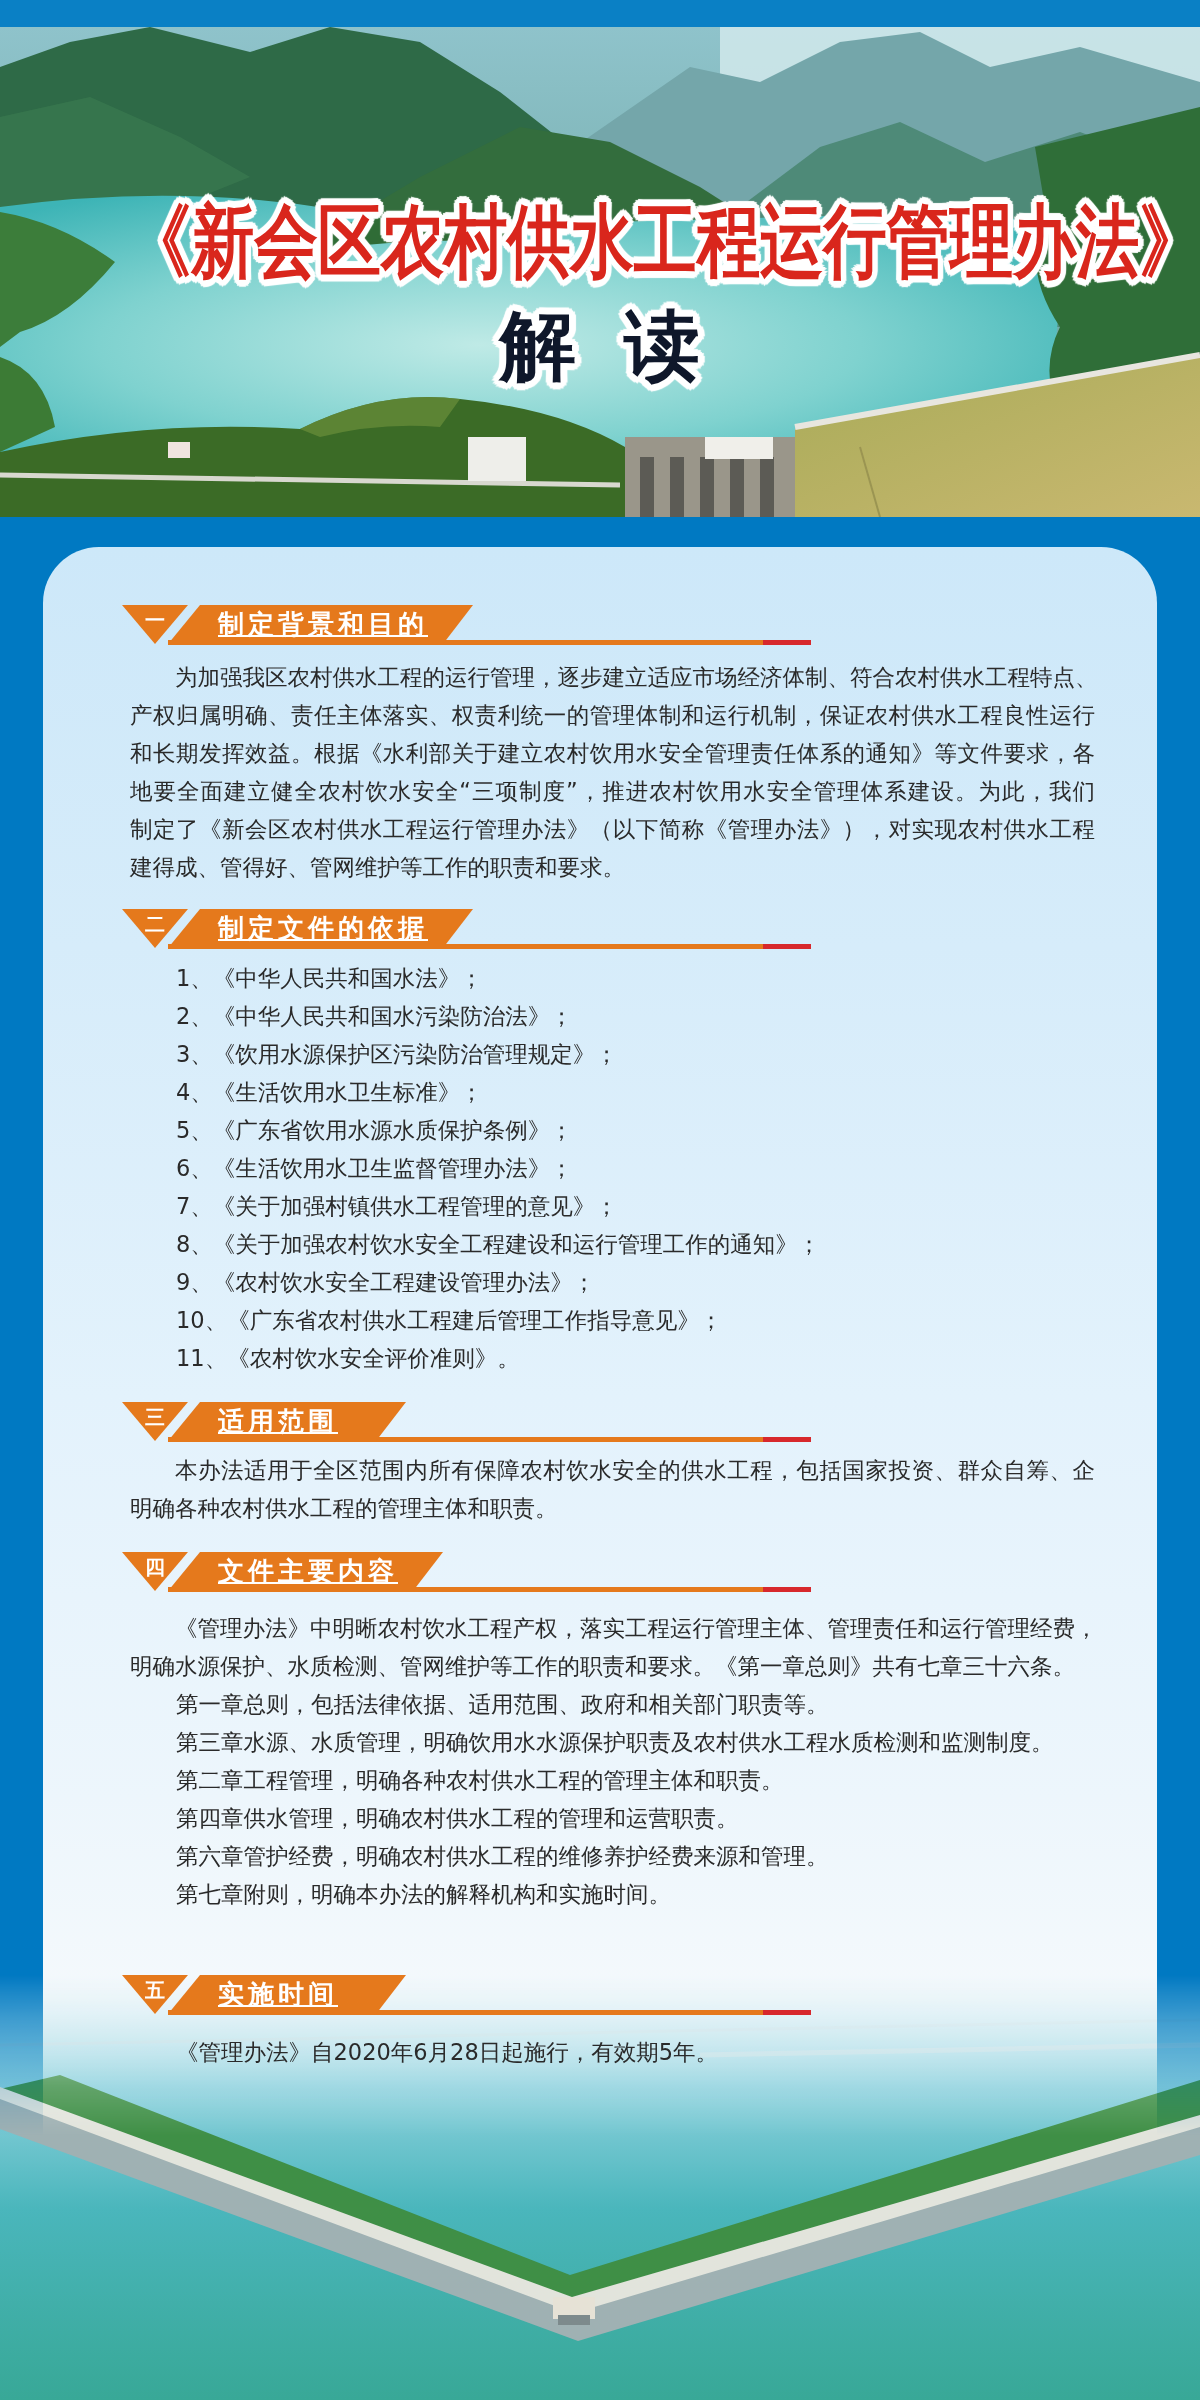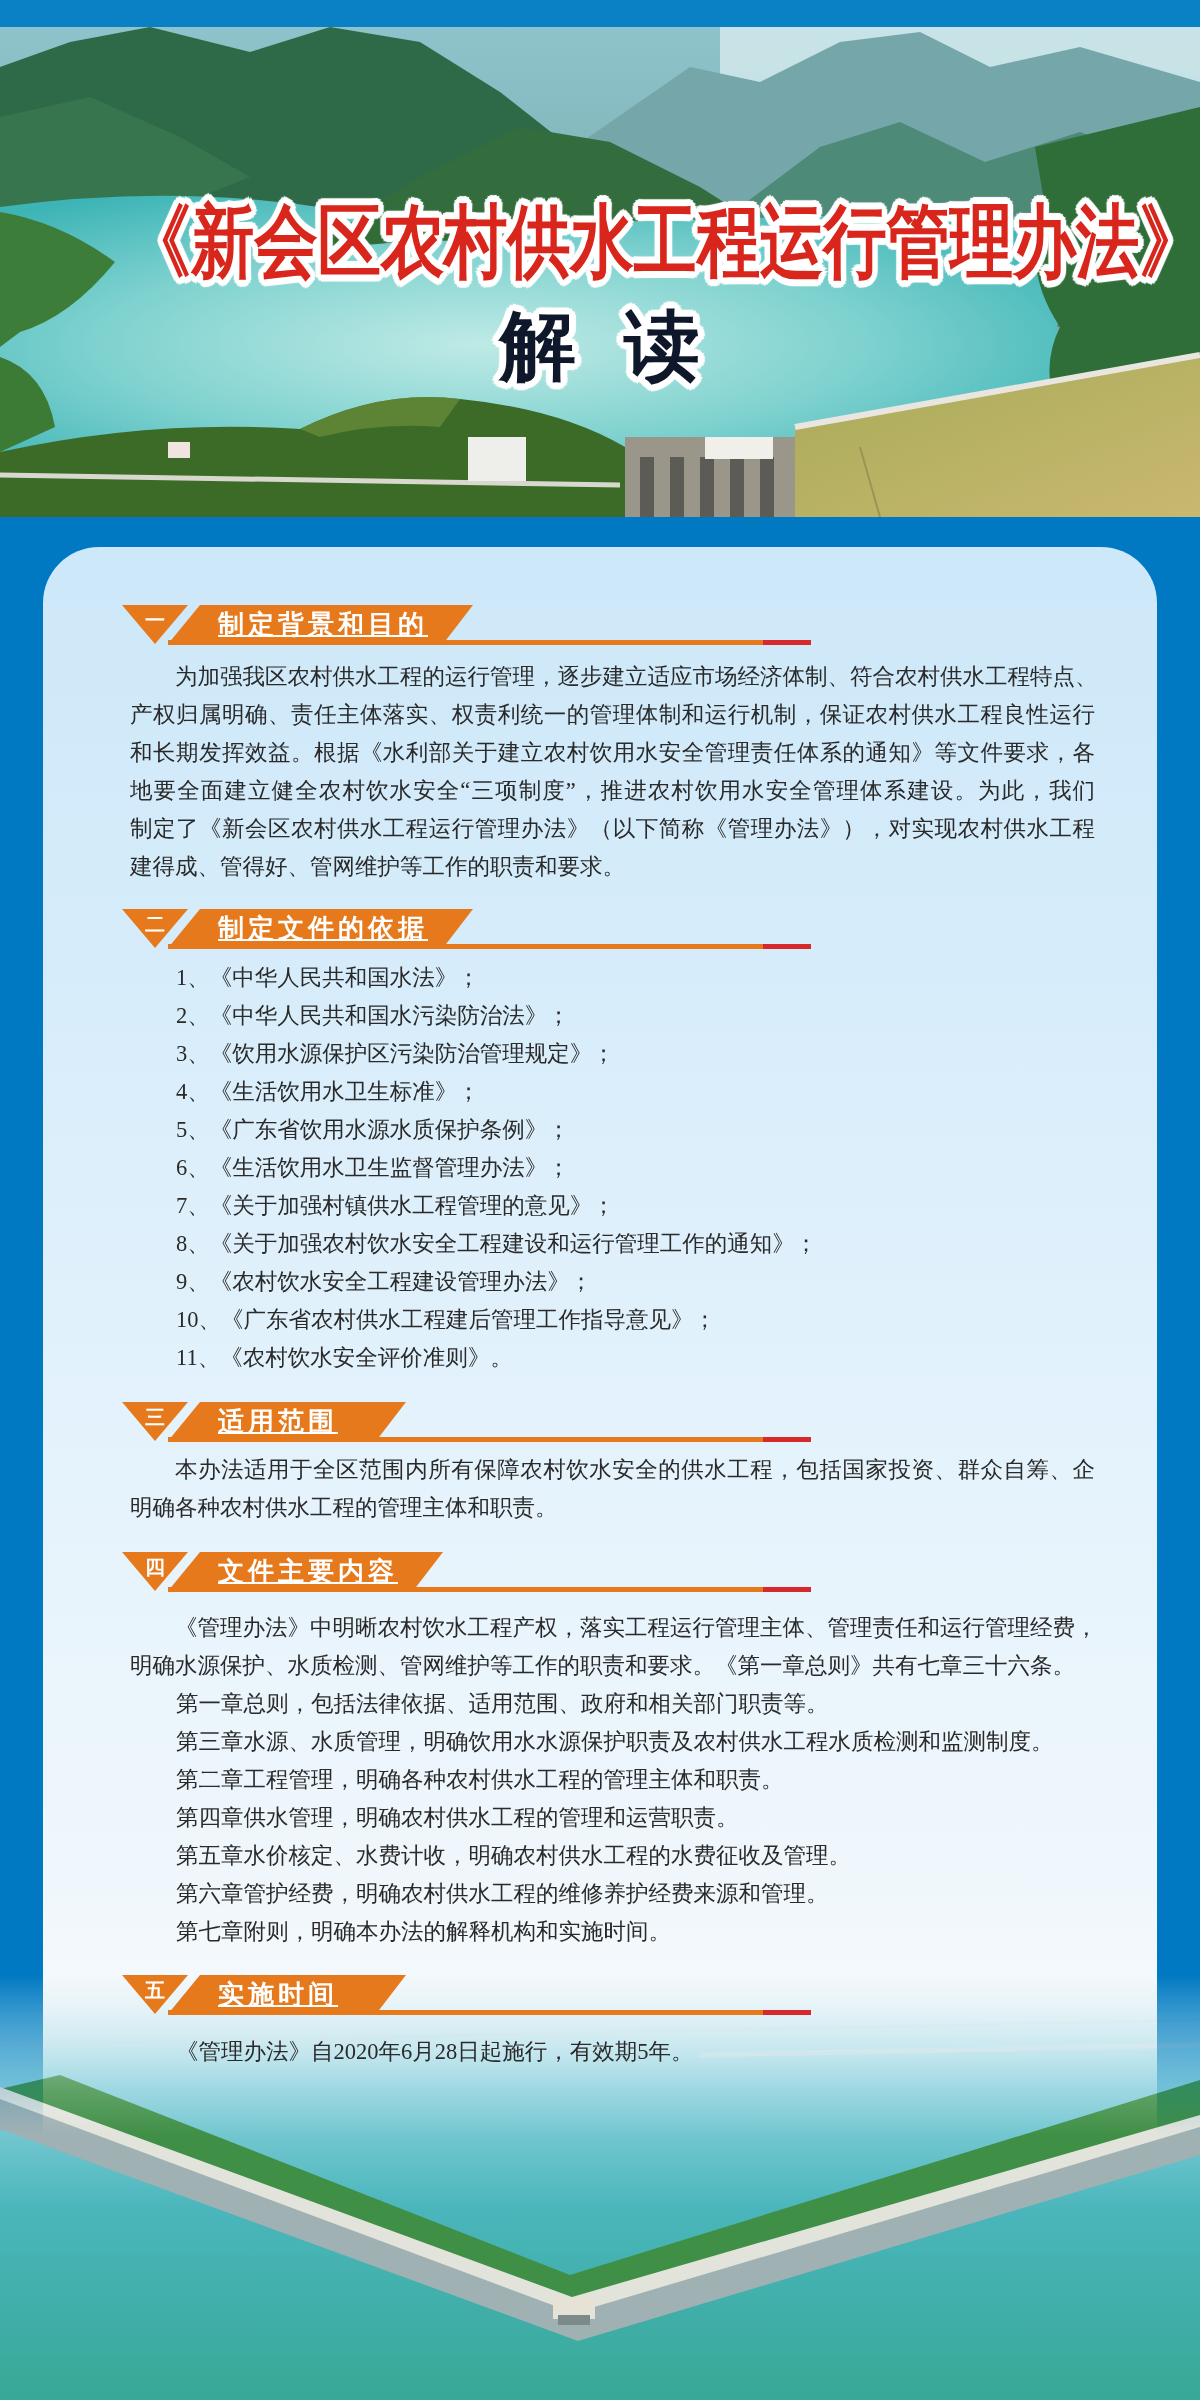--- a/index.html
+++ b/index.html
@@ -53,21 +53,21 @@
     background:linear-gradient(to right, #e5791c 0px, #e5791c 595px, #d7282c 595px, #d7282c 643px);
   }
   .bar {
     position:absolute; left:46px; top:0; height:39px; min-width:238px; box-sizing:border-box;
     padding:0 45px 0 50px; background:#e5791c; display:flex; align-items:center;
     clip-path:polygon(32px 0, 100% 0, calc(100% - 30px) 100%, 0 100%);
   }
   .bar-title { color:#fff; font-weight:bold; font-size:26px; letter-spacing:4px; white-space:nowrap; line-height:39px;text-decoration:underline; }
   .content {
     position:relative; margin-left:130px; width:965px;
-    font-size:22.5px; line-height:38px; color:#2a2a2a;font-family:Liberation Serif, serif;
+    font-size:22.5px; line-height:38px; color:#2a2a2a;
   }
   .line { white-space:nowrap; text-align:justify; text-align-last:justify; }
   .line.first { text-indent:45px; }
   .line.last { text-align-last:left; }
   .item { padding-left:46px; white-space:nowrap; }
 </style>
 </head>
 <body>
 
 <div class="top-band"></div>
@@ -208,21 +208,20 @@
       <span class="bar-title">文件主要内容</span>
     </div>
   </div>
   <div class="content" style="margin-top:17px;">
     <div class="line first">《管理办法》中明晰农村饮水工程产权，落实工程运行管理主体、管理责任和运行管理经费，</div>
     <div class="line last">明确水源保护、水质检测、管网维护等工作的职责和要求。《第一章总则》共有七章三十六条。</div>
     <div class="item">第一章总则，包括法律依据、适用范围、政府和相关部门职责等。</div>
     <div class="item">第三章水源、水质管理，明确饮用水水源保护职责及农村供水工程水质检测和监测制度。</div>
     <div class="item">第二章工程管理，明确各种农村供水工程的管理主体和职责。</div>
     <div class="item">第四章供水管理，明确农村供水工程的管理和运营职责。</div>
-    <div class="item">第五章水价核定、水费计收，明确农村供水工程的水费征收及管理。</div>
     <div class="item">第六章管护经费，明确农村供水工程的维修养护经费来源和管理。</div>
     <div class="item">第七章附则，明确本办法的解释机构和实施时间。</div>
   </div>
 </div>
 
 <div class="section" style="top:1975px;">
   <div class="sec-header">
     <div class="underline"></div>
     <div class="tri"></div>
     <div class="num">五</div>

